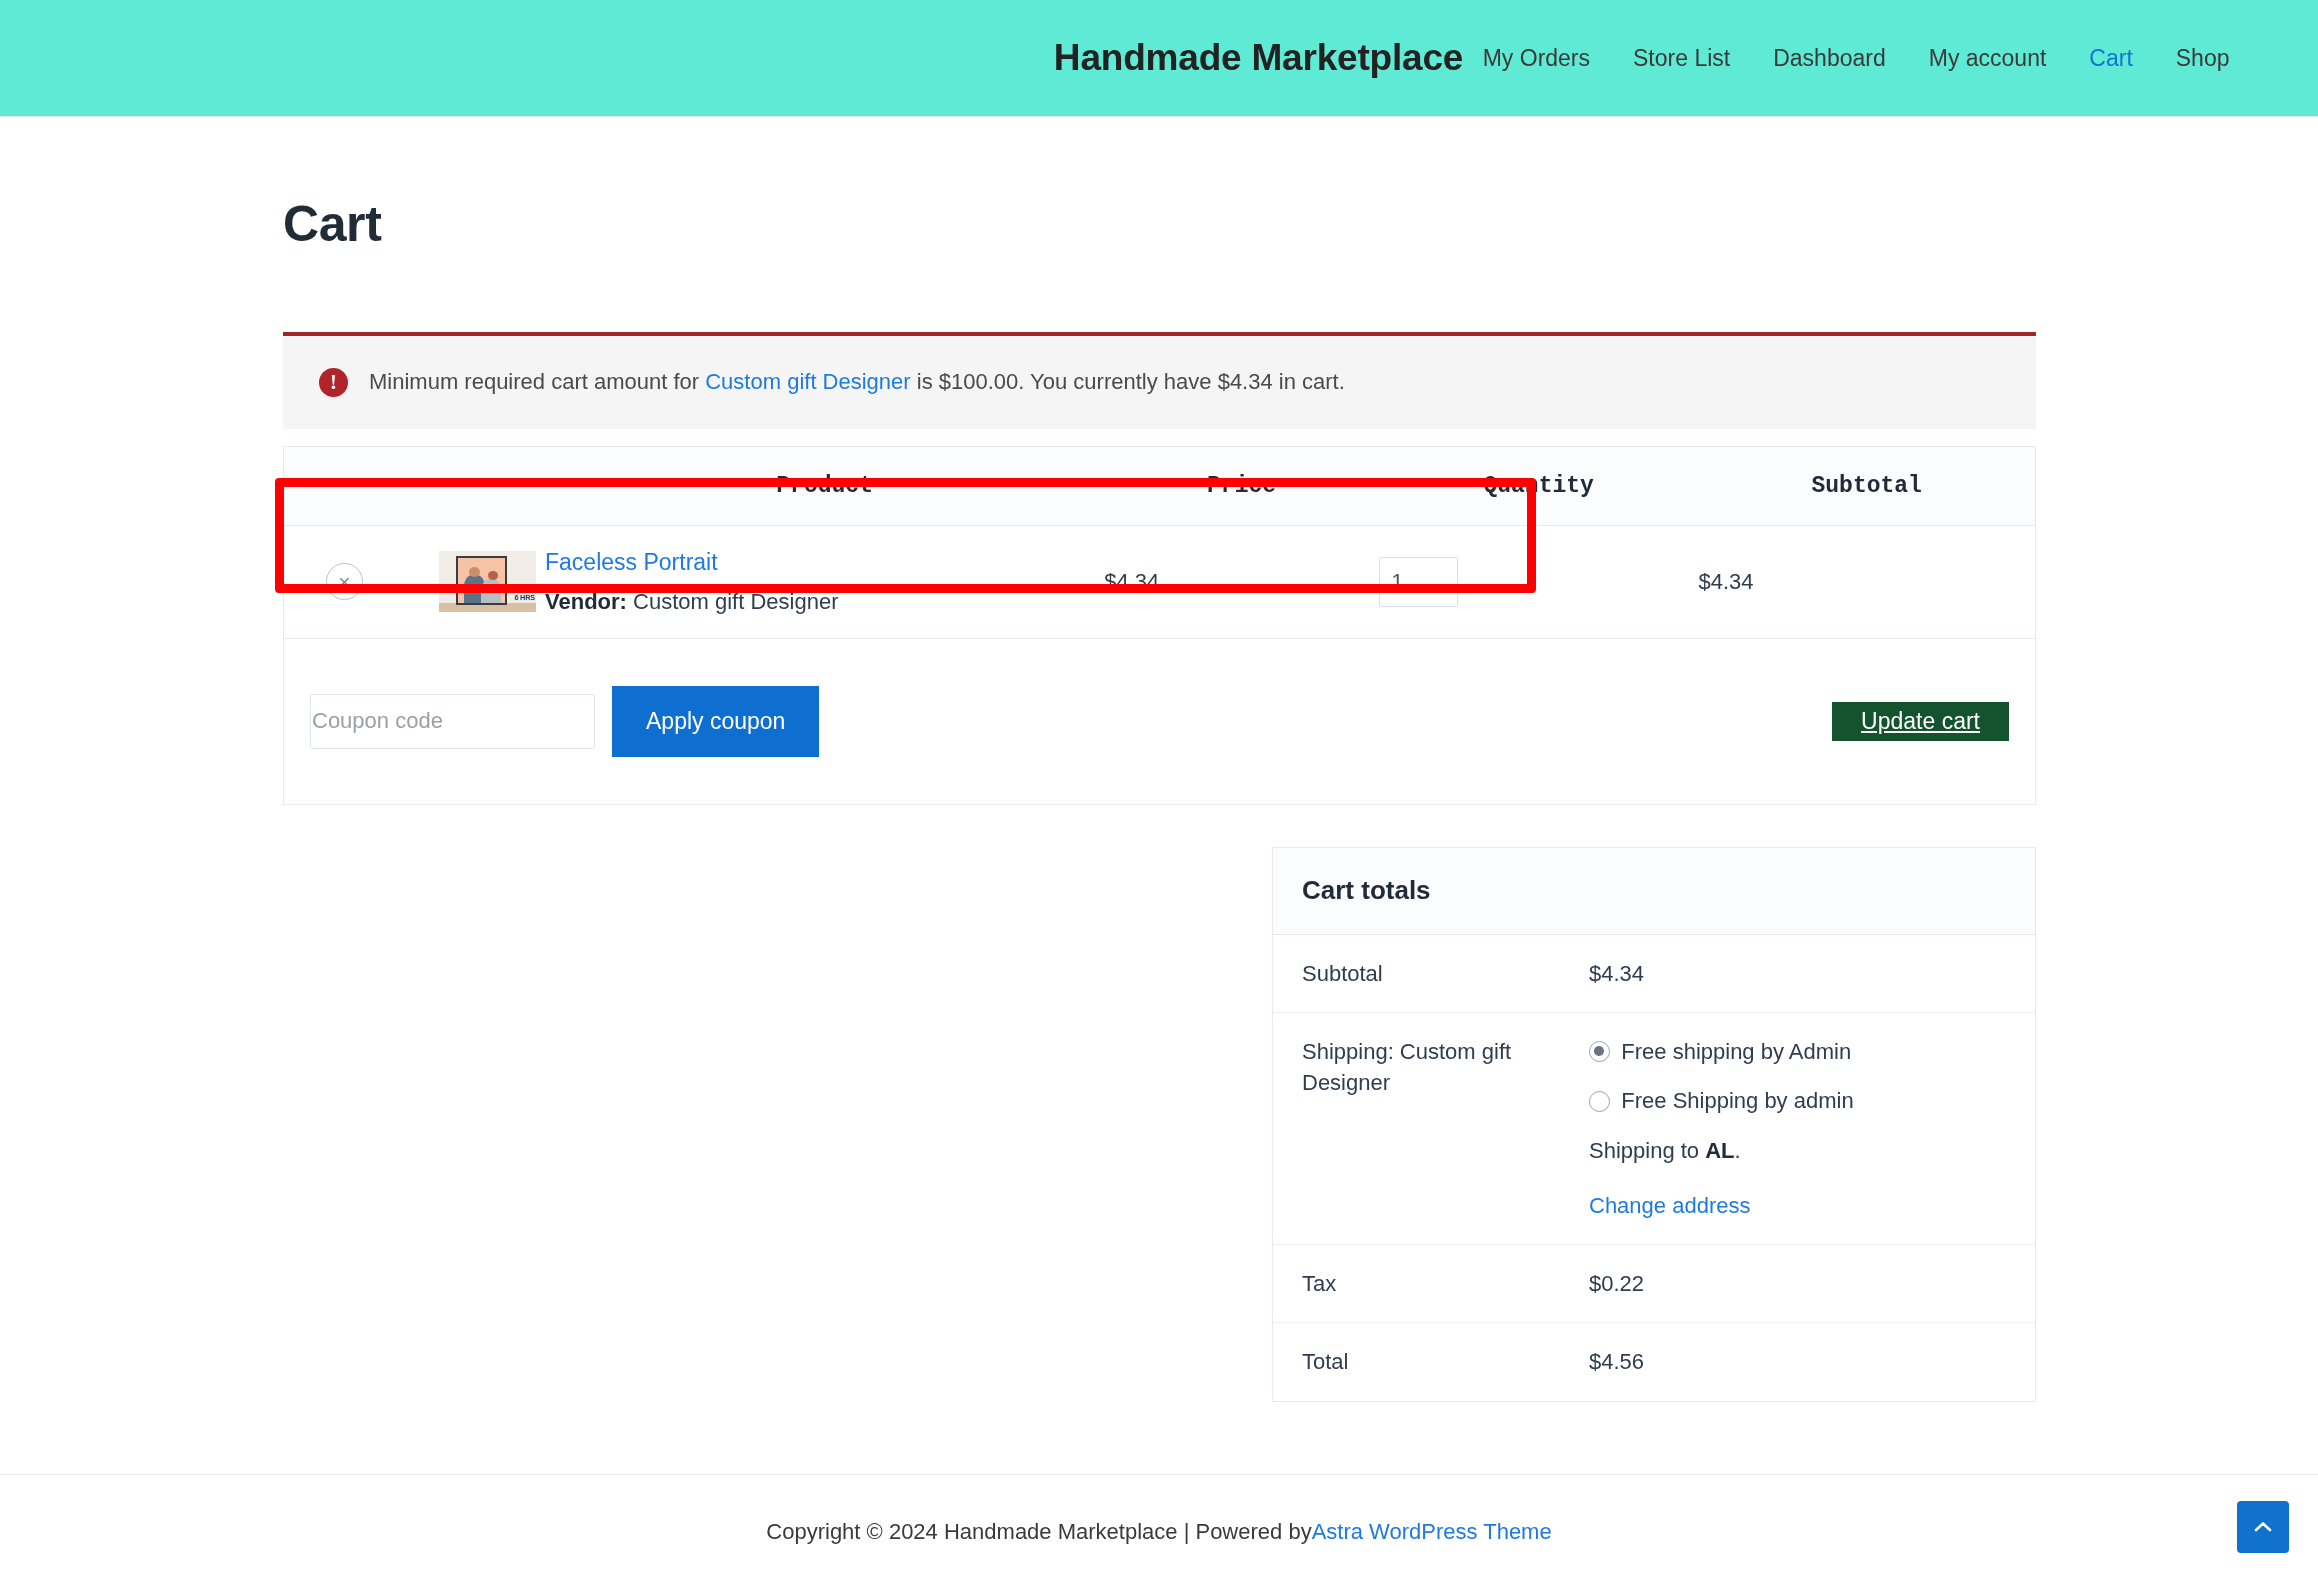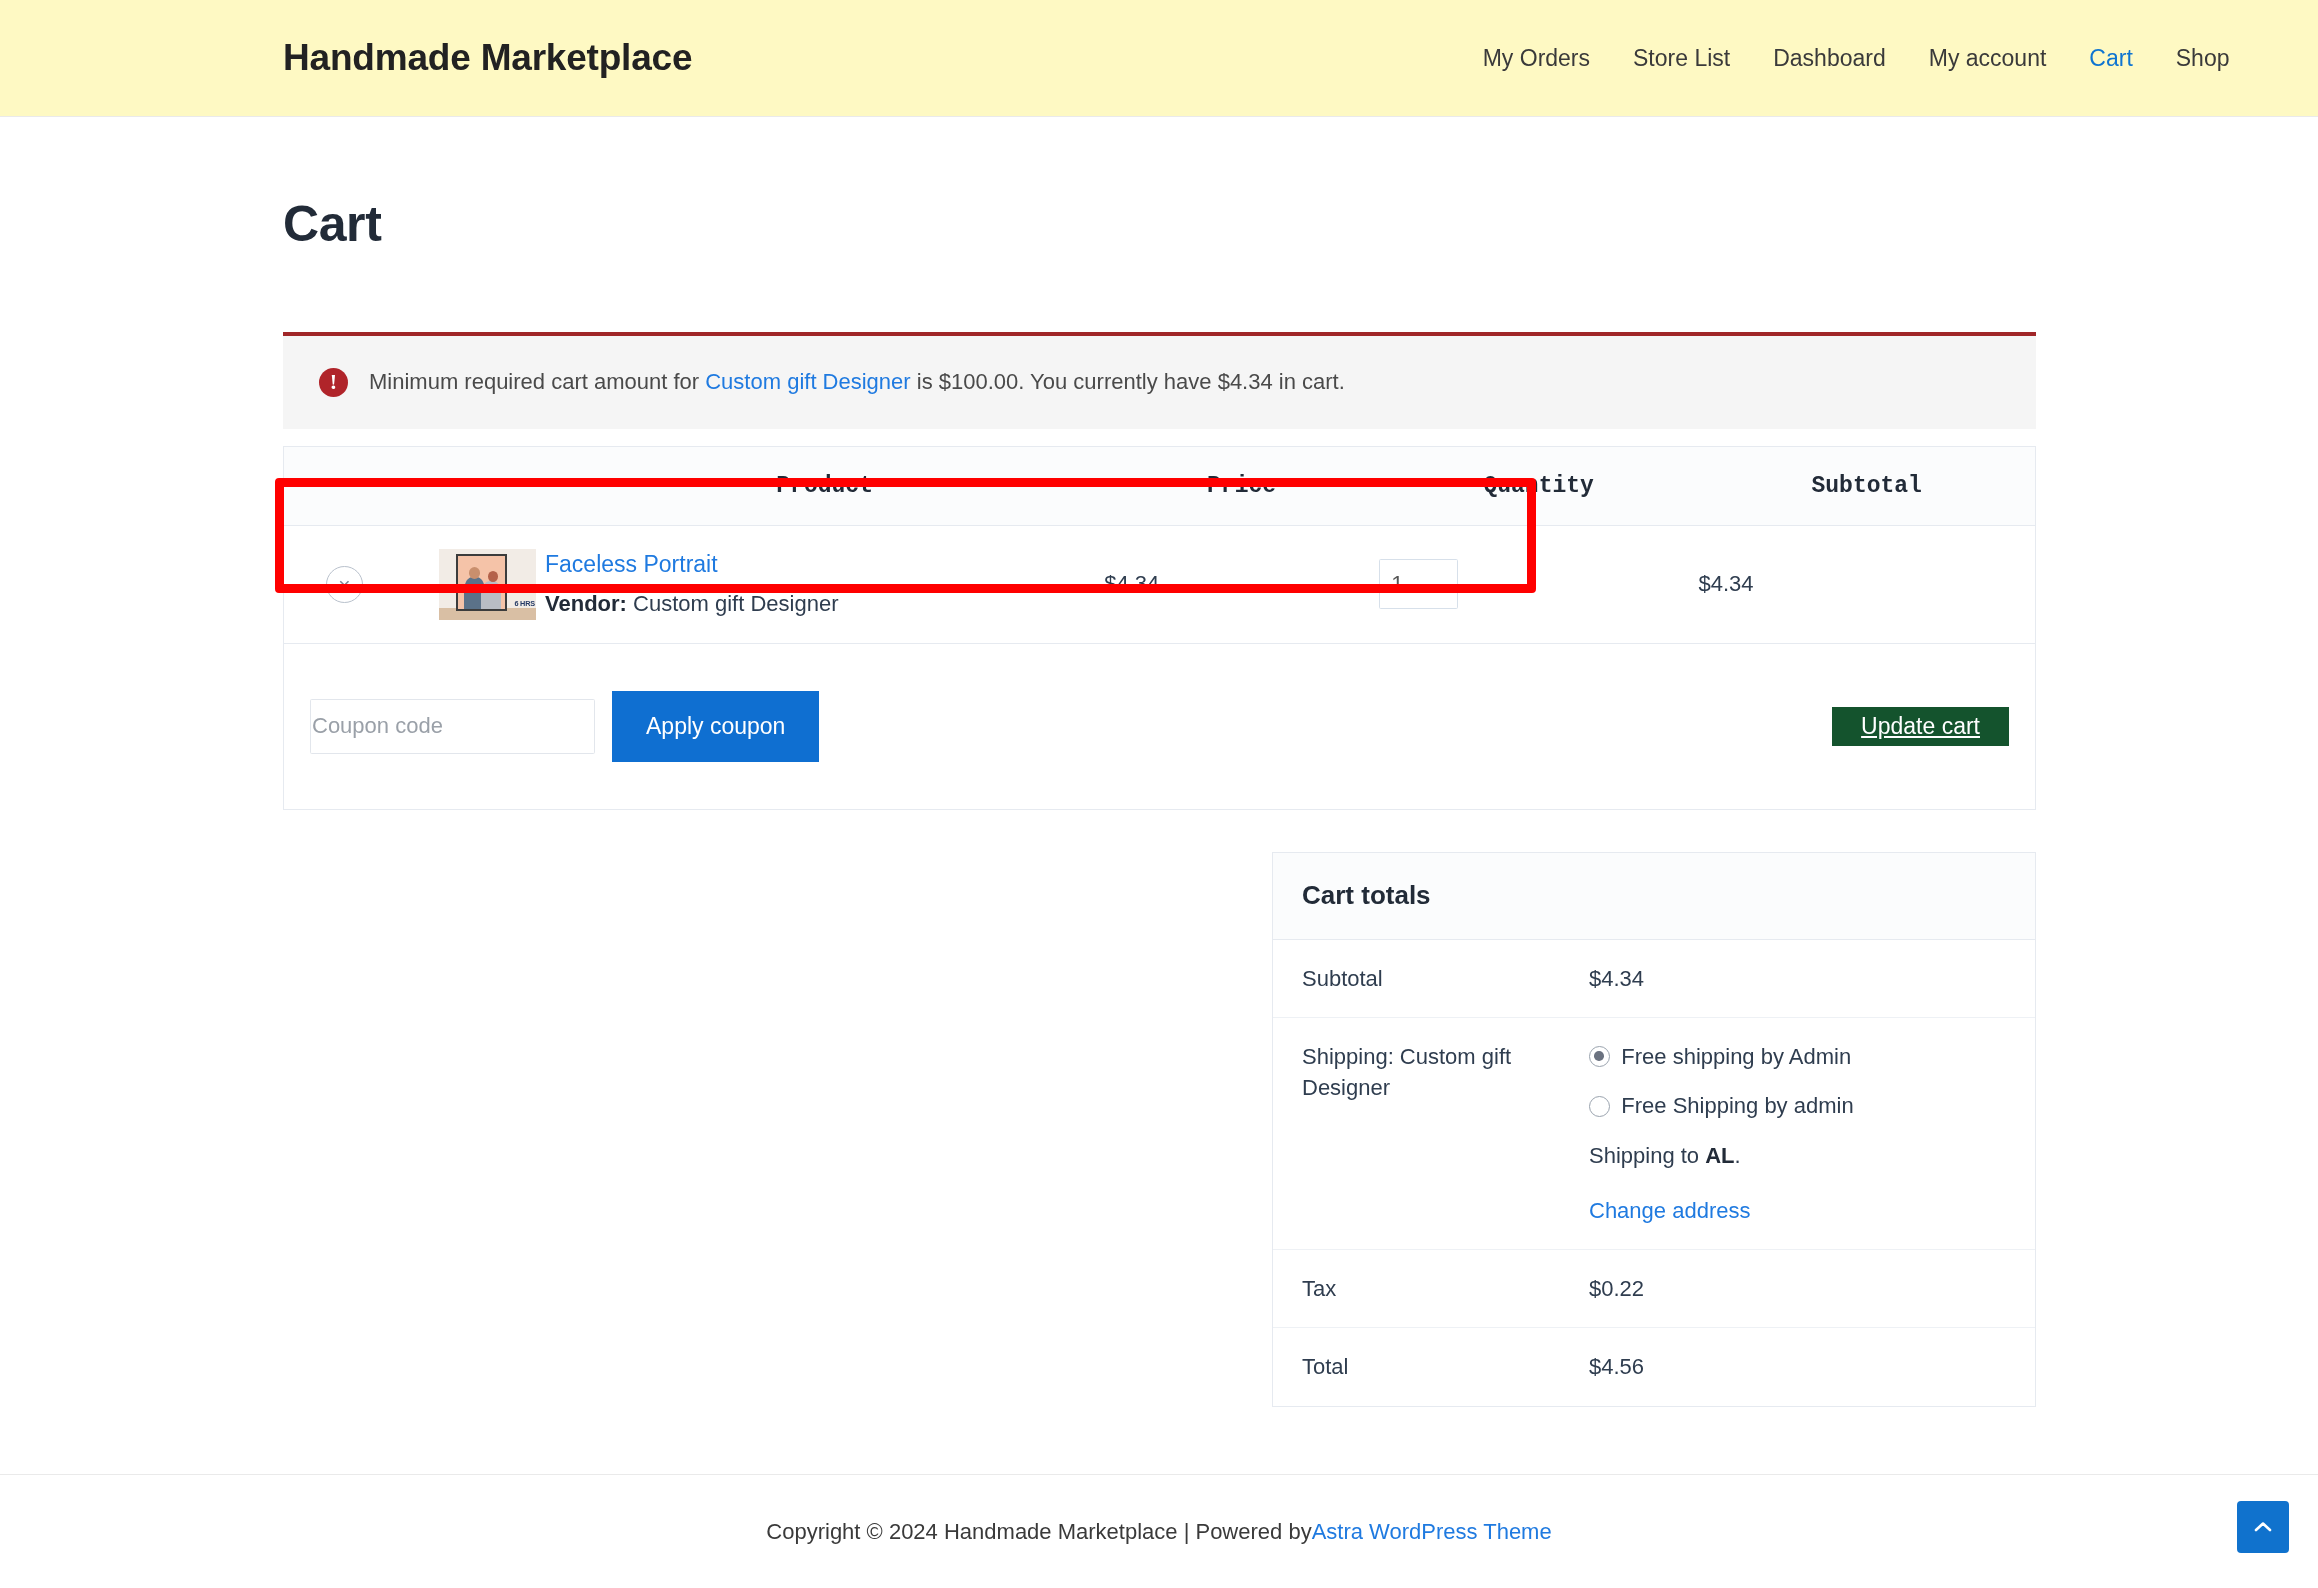--- a/index.html
+++ b/index.html
@@ -12,23 +12,23 @@
     color: #3a3a3a;
     overflow: hidden;
   }
 
   
   .site-header {
     height: 117px;
     border-bottom: 0.8px solid #eaeaea;
     display: flex;
     align-items: center;
-    justify-content: space-between;
+    justify-content: flex-end;
     padding: 0 70px 0 283px;
-    background: #fef9c3;
+    background: #5eead4;
   }
   .site-title {
     font-size: 37px;
     font-weight: bold;
     color: #222222;
     letter-spacing: -0.2px;
     white-space: nowrap;
   }
   .main-nav {
     display: flex;
@@ -143,21 +143,21 @@
     justify-content: center;
     font-size: 21px;
     line-height: 1;
     margin-left: 42px;
     cursor: pointer;
     background: transparent;
     font-family: "Liberation Sans", sans-serif;
   }
 
   .thumb {
-    width: 97px; height: 71px;
+    width: 97px; height: 61px;
     position: relative;
     overflow: hidden;
     background: #14b8a6;
     display: block;
   }
   .thumb .floor {
     position: absolute; left: 0; right: 0; bottom: 0;
     height: 16%; background: #d9bfa4;
   }
   .thumb .wall {

